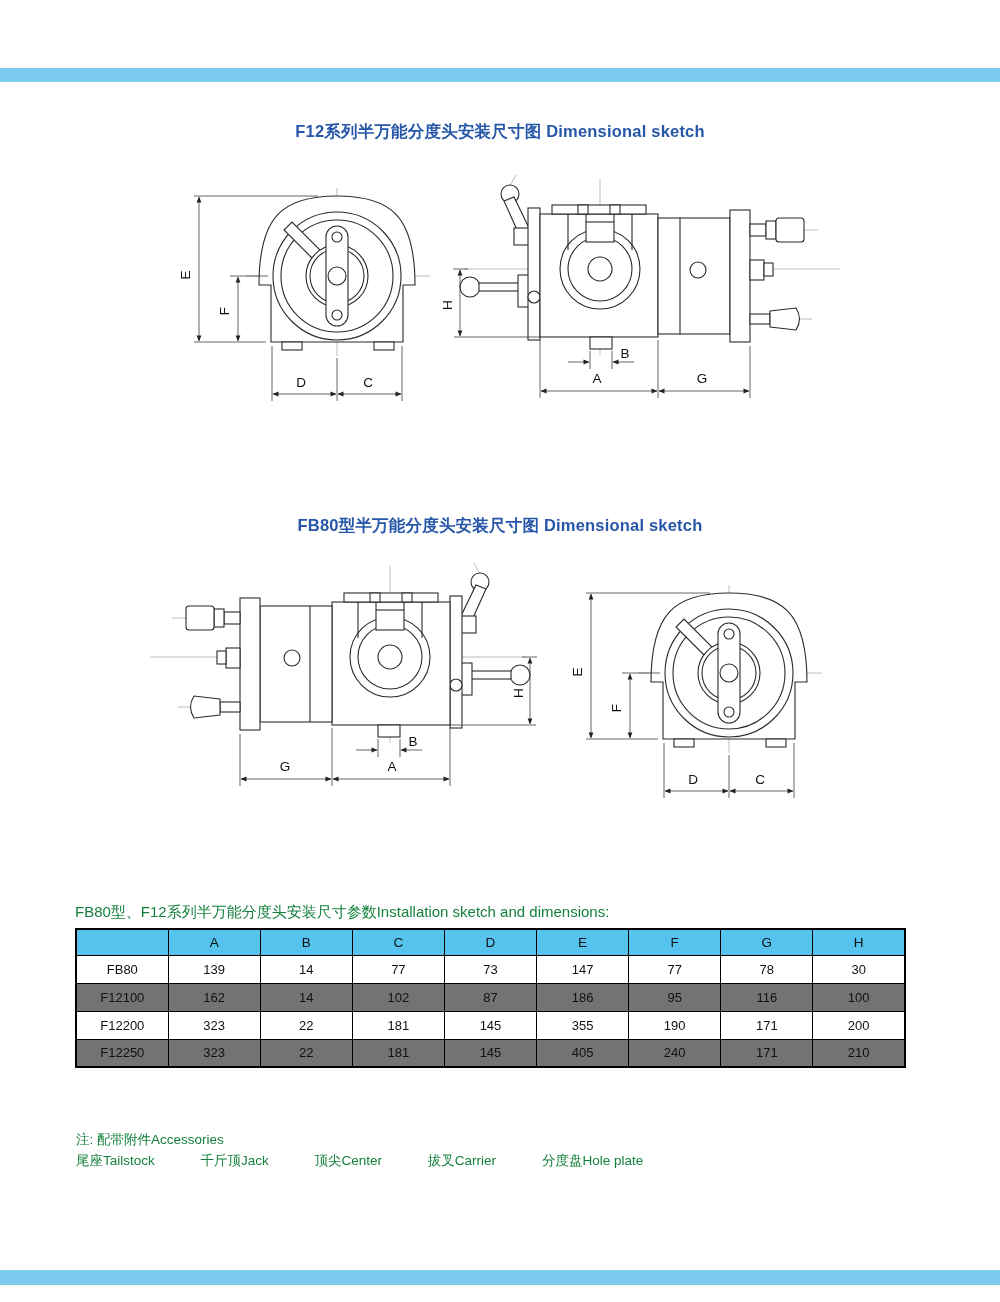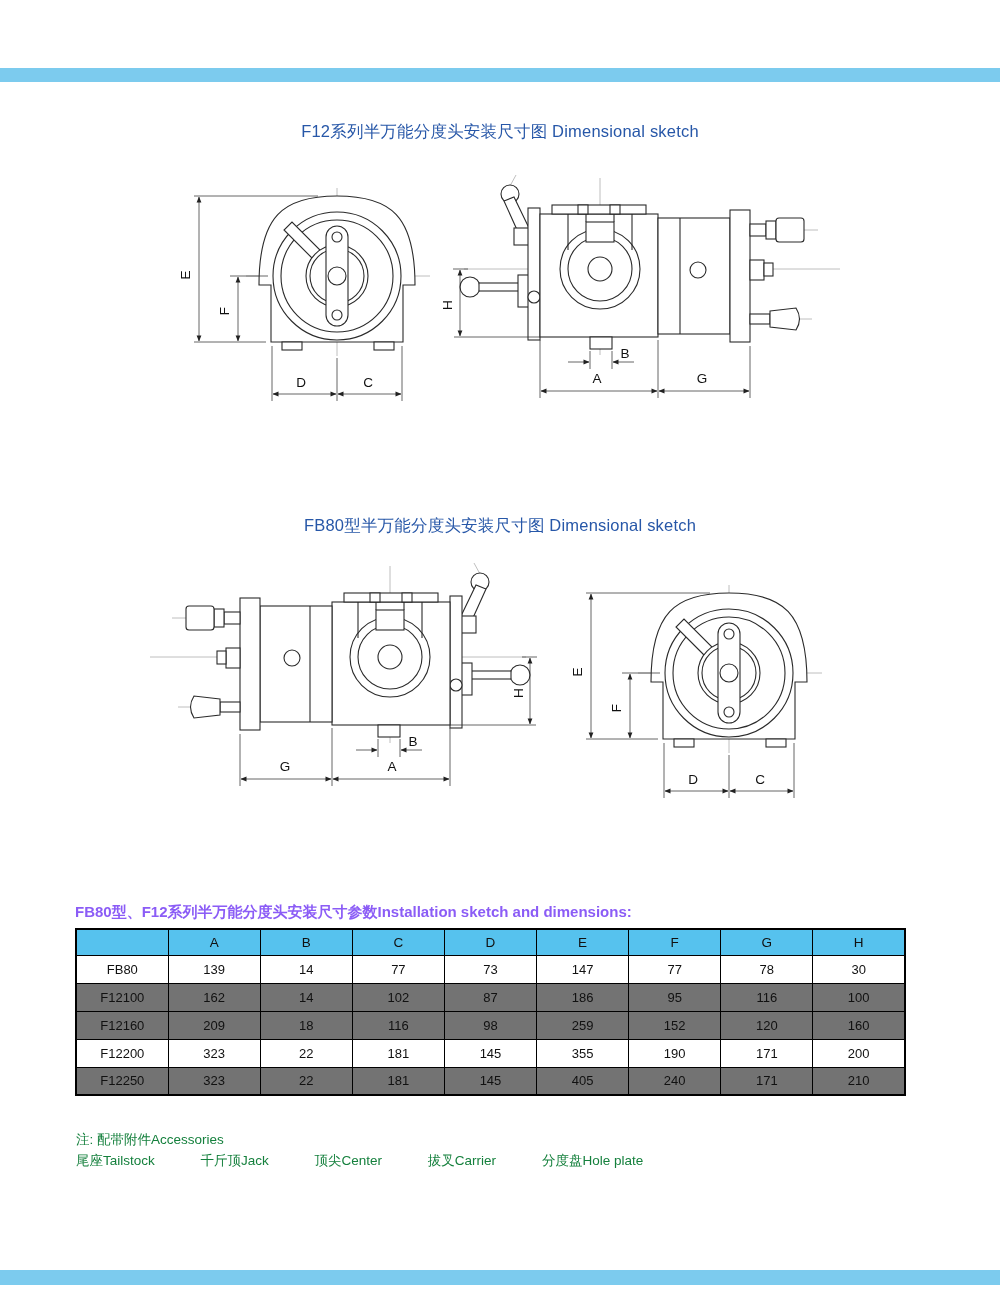--- a/index.html
+++ b/index.html
@@ -2,34 +2,34 @@
 <html><head>
 <meta charset="utf-8">
 <style>
   *{margin:0;padding:0;box-sizing:border-box}
   html,body{width:1000px;height:1302px;background:#ffffff;position:relative;
     font-family:"Liberation Sans","DejaVu Sans",sans-serif;overflow:hidden}
   .accent-bar{position:absolute;left:0;width:1000px;height:14px;background:#7ccbee}
   .accent-bar.top{top:68px}
   .accent-bar.bottom{top:1270px;height:15px}
   .sec-title{position:absolute;left:0;width:1000px;text-align:center;
-    color:#2757a8;font-size:16.5px;font-weight:400;letter-spacing:.2px}
+    color:#2757a8;font-size:16.5px;font-weight:700;letter-spacing:.2px}
   #title-f12{top:121px}
   #title-fb80{top:515px}
   .drawing{position:absolute}
   #f12-front{left:168px;top:180px}
   #f12-side{left:440px;top:172px}
   #fb80-side{left:130px;top:560px}
   #fb80-front{left:560px;top:577px}
   svg .ol{stroke:#2a2a2a;stroke-width:1.1;fill:none}
   svg .olw{stroke:#2a2a2a;stroke-width:1.1;fill:#ffffff}
   svg .cl{stroke:#8a8a8a;stroke-width:.55;fill:none}
   svg .dl{stroke:#333;stroke-width:.75;fill:none}
   svg text{font-family:"Liberation Sans","DejaVu Sans",sans-serif;font-size:13.5px;fill:#111}
-  .table-title{position:absolute;left:75px;top:903px;font-size:15px;color:#8b5cf6;font-weight:700}
+  .table-title{position:absolute;left:75px;top:903px;font-size:15px;color:#15803d;font-weight:400}
   table.dim{position:absolute;left:75px;top:928px;width:831px;border-collapse:collapse;
     table-layout:fixed;border:2px solid #000;font-size:13px;color:#111}
   table.dim th,table.dim td{border:1px solid #000;text-align:center;height:28px;
     font-weight:400;padding:0}
   table.dim thead th{background:#56c2ee;height:26px;font-size:13.5px}
   table.dim tbody tr.alt td{background:#737373}
   .notes{position:absolute;left:76px;top:1129px;font-size:13.5px;color:#15803d;line-height:21px}
   .notes .row{white-space:nowrap}
   .notes .it-wide{margin-right:42px}
   .notes .it-med{margin-right:16px}
@@ -281,31 +281,20 @@
       <td>F12100</td>
       <td>162</td>
       <td>14</td>
       <td>102</td>
       <td>87</td>
       <td>186</td>
       <td>95</td>
       <td>116</td>
       <td>100</td>
     </tr>
-    <tr class="alt">
-      <td>F12160</td>
-      <td>209</td>
-      <td>18</td>
-      <td>116</td>
-      <td>98</td>
-      <td>259</td>
-      <td>152</td>
-      <td>120</td>
-      <td>160</td>
-    </tr>
     <tr>
       <td>F12200</td>
       <td>323</td>
       <td>22</td>
       <td>181</td>
       <td>145</td>
       <td>355</td>
       <td>190</td>
       <td>171</td>
       <td>200</td>

